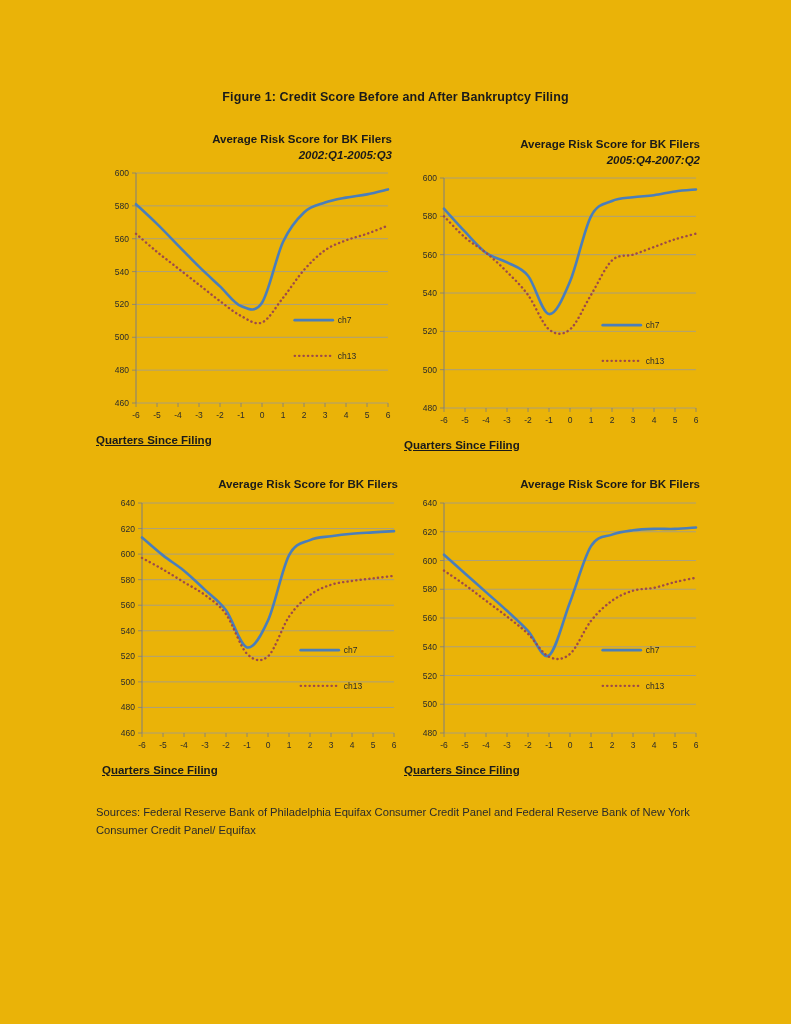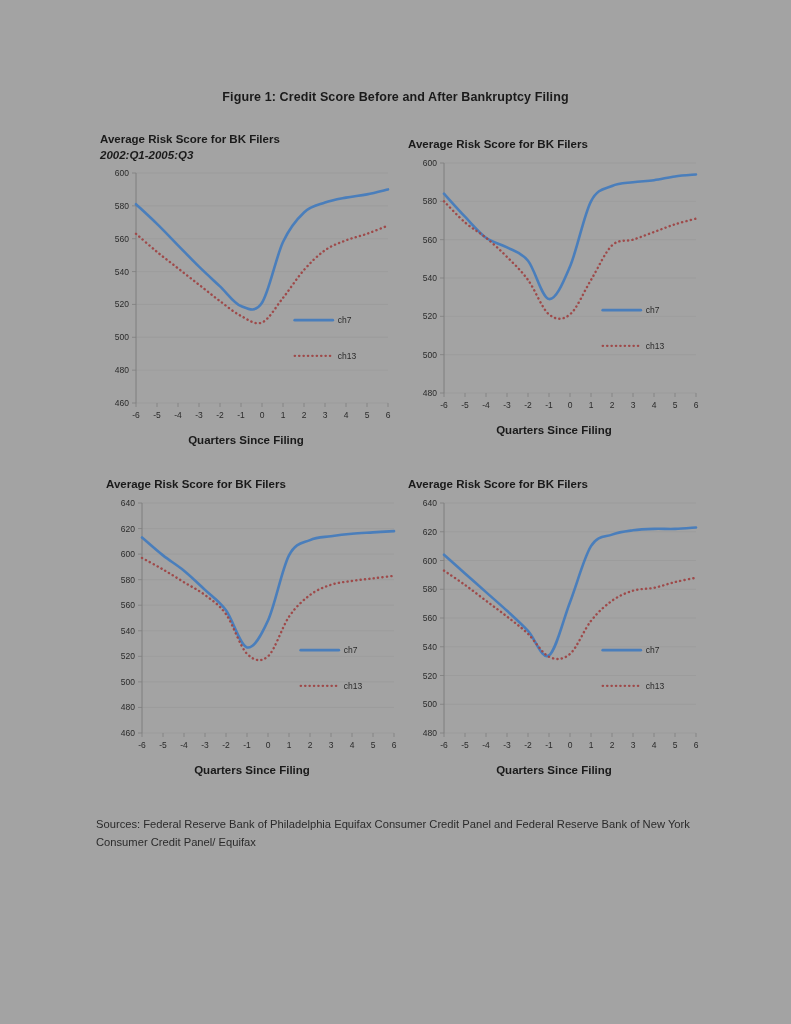--- a/index.html
+++ b/index.html
@@ -11,21 +11,21 @@
     width: 791px;
     height: 1024px;
     position: relative;
     font-family: "Liberation Sans", sans-serif;
     color: #231f20;
     overflow: hidden;
   }
   .page {
     position: absolute;
     inset: 0;
-    background: #a3a3a3;
+    background: #eab308;
   }
   .figure-title {
     position: absolute;
     top: 90px;
     left: 0;
     width: 791px;
     text-align: center;
     font-size: 12.5px;
     font-weight: bold;
     letter-spacing: 0.1px;
@@ -42,49 +42,48 @@
     position: absolute;
     width: 300px;
     height: 332px;
   }
   .cell-0 { left: 0px;   top: 0px; }
   .cell-1 { left: 308px; top: 5px; }
   .cell-2 { left: 6px;   top: 345px; }
   .cell-3 { left: 308px; top: 345px; }
 
   .chart-title {
-    text-align: left;
+    text-align: right;
     font-size: 11.5px;
     font-weight: bold;
     line-height: 15.5px;
     color: #1a1a1a;
     margin: 0 0 2px 0;
     padding: 0 4px;
   }
   .chart-title .line2 { display: block; font-style: italic; }
 
   .chart-svg { display: block; }
 
   .axis-title {
-    text-align: center;
     font-size: 11.5px;
     font-weight: bold;
     color: #1a1a1a;
     margin-top: 1px;
+    text-decoration: underline;
   }
 
   .source-note {
     position: absolute;
     top: 804px;
     left: 96px;
     width: 600px;
     font-size: 11.2px;
     line-height: 17.5px;
     color: #2b2b2b;
-    margin-top: 12px;
   }
   .page-number {
     position: absolute;
     top: 938px;
     left: 0;
     width: 791px;
     text-align: center;
     font-size: 11px;
     color: #3a3a3a;
   }
@@ -169,20 +168,21 @@
             <line x1="198.76" y1="190.85000000000002" x2="236.76" y2="190.85000000000002" stroke="#9E4A4A" stroke-width="2.4" stroke-linecap="round" stroke-dasharray="0.2 4.2"></line>
             <text x="241.76" y="193.85000000000002" class="legend-label">ch13</text>
           </svg>
         </div>
       <div class="axis-title">Quarters Since Filing</div>
     </div>
 
     <div class="chart-cell cell-1">
       <div class="chart-title">
         <span>Average Risk Score for BK Filers</span>
+        <span class="line2">2005:Q4-2007:Q2</span>
       </div>
       <div class="chart-plot">
           <svg width="300" height="268" class="chart-svg" viewBox="0 0 300 268">
             <line x1="40" y1="238" x2="292" y2="238" stroke="#9a9a9a" stroke-width="0.8"></line>
             <line x1="36" y1="238" x2="40" y2="238" stroke="#7f7f7f" stroke-width="0.8"></line>
             <text x="33" y="241" text-anchor="end" class="tick-label">480</text>
             <line x1="40" y1="199.66666666666669" x2="292" y2="199.66666666666669" stroke="#9a9a9a" stroke-width="0.8"></line>
             <line x1="36" y1="199.66666666666669" x2="40" y2="199.66666666666669" stroke="#7f7f7f" stroke-width="0.8"></line>
             <text x="33" y="202.66666666666669" text-anchor="end" class="tick-label">500</text>
             <line x1="40" y1="161.33333333333331" x2="292" y2="161.33333333333331" stroke="#9a9a9a" stroke-width="0.8"></line>

